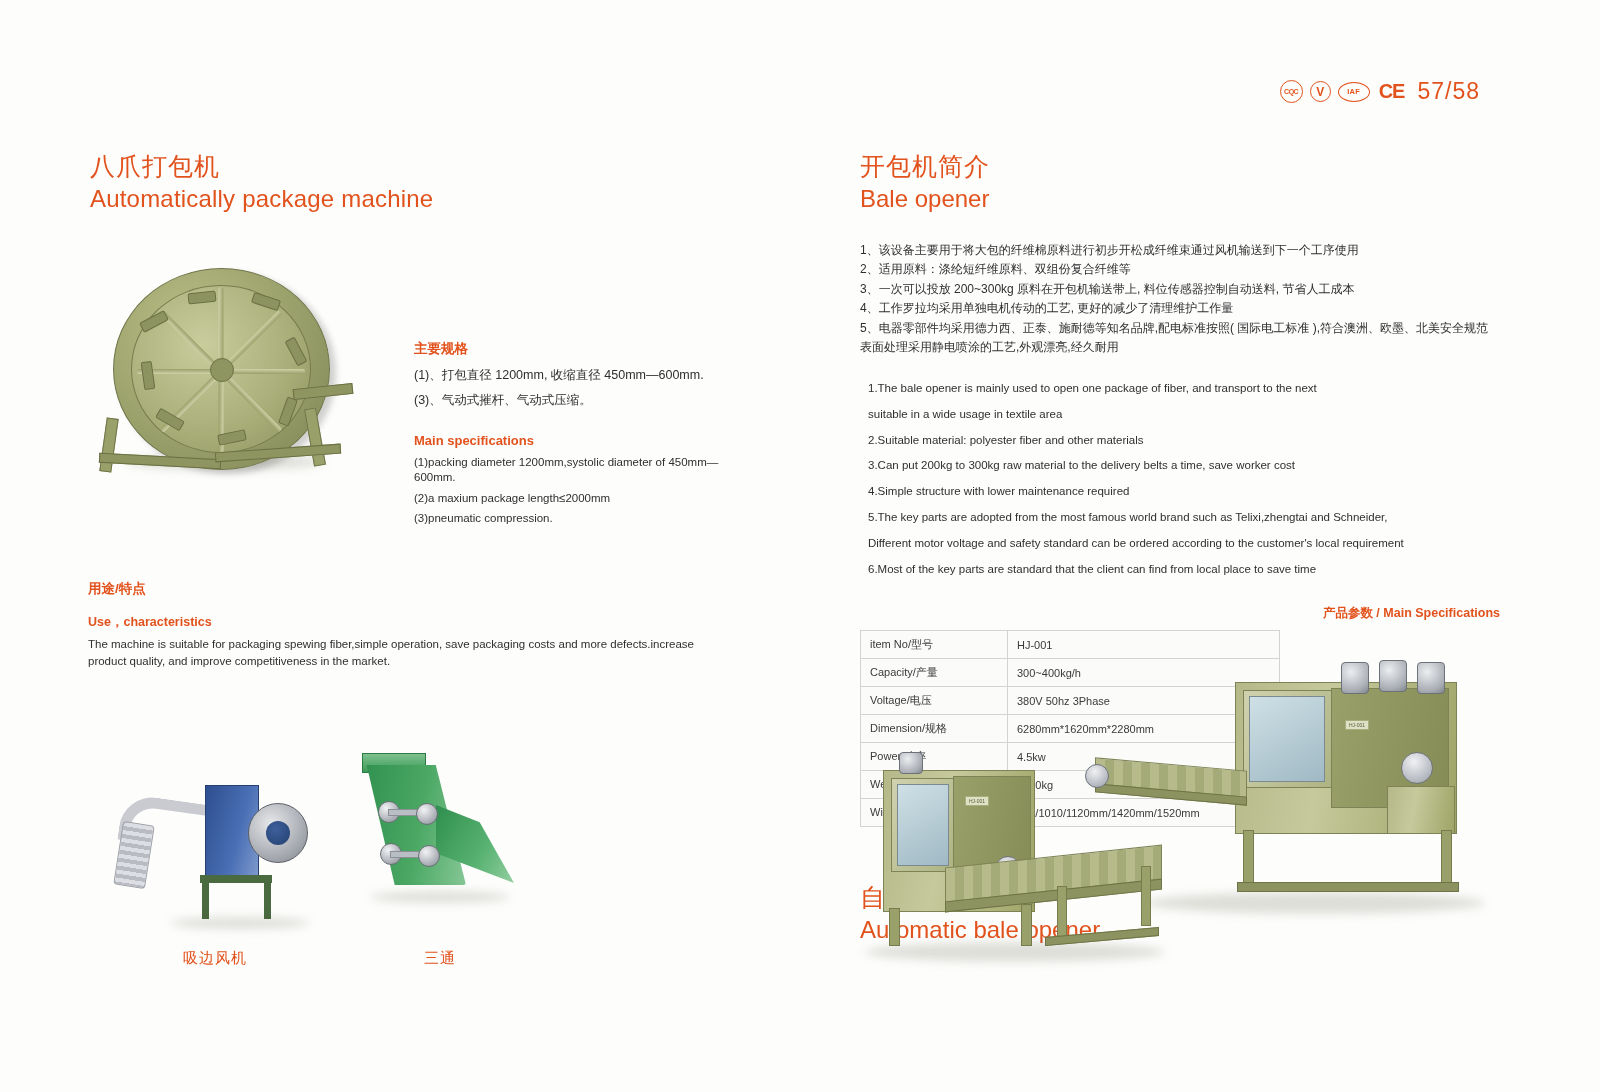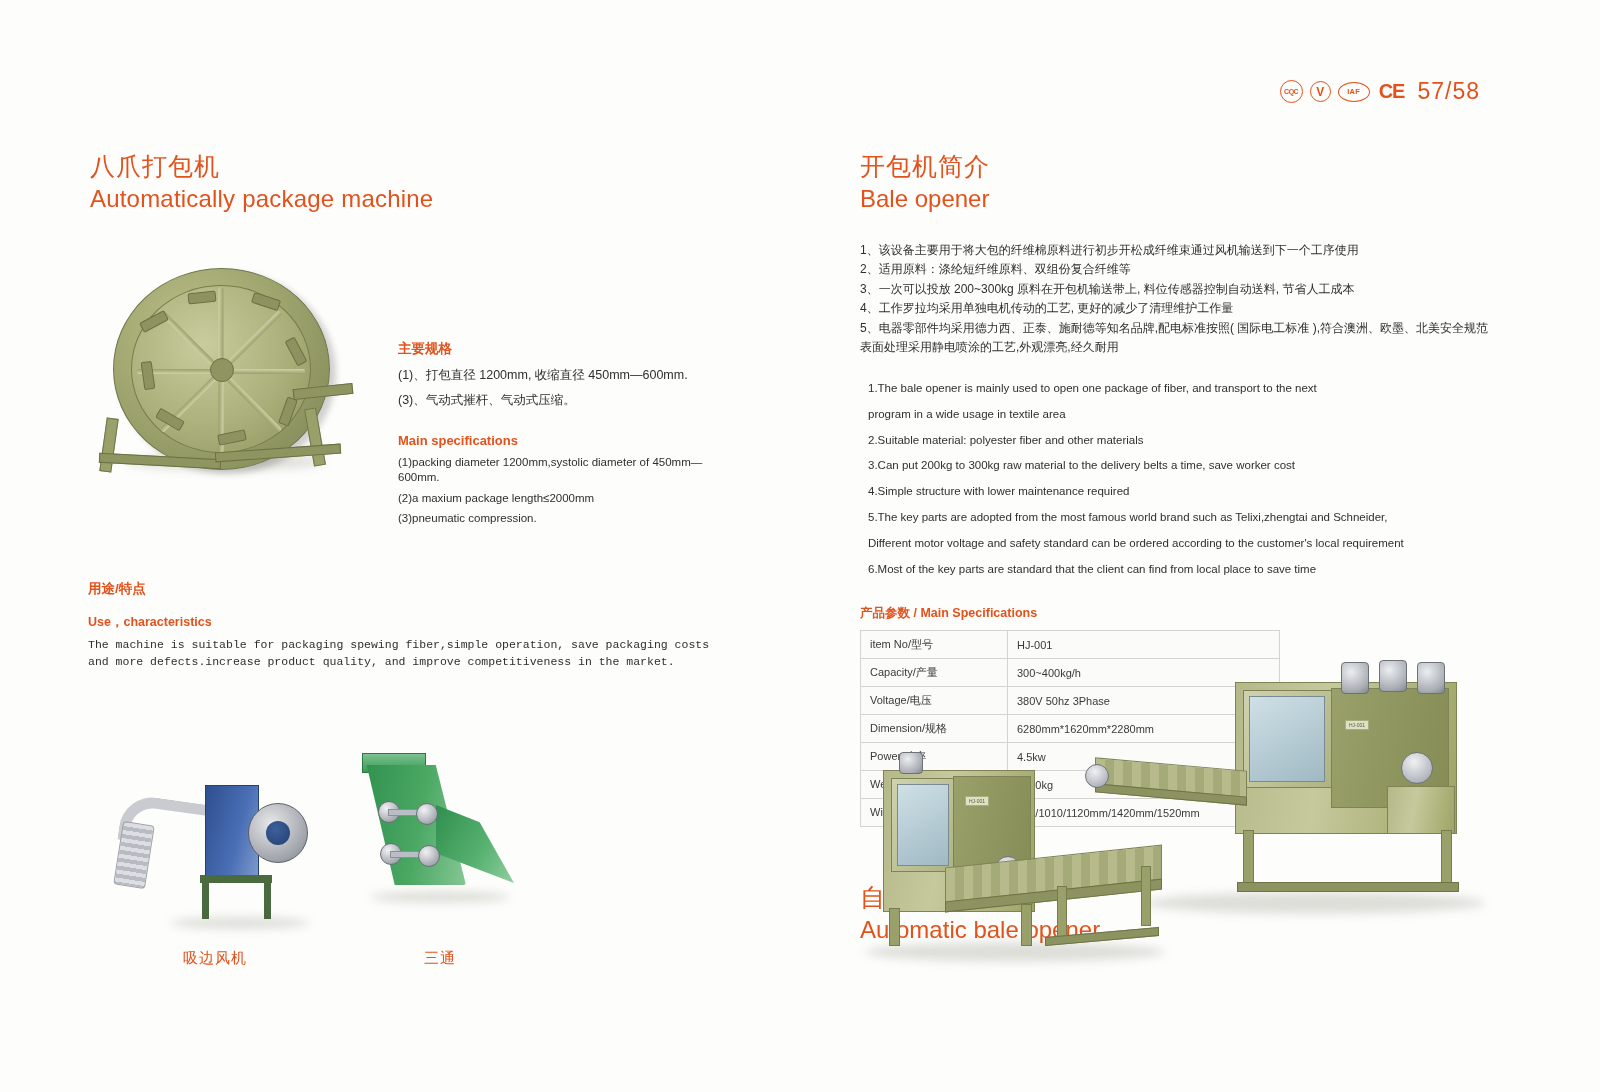--- a/index.html
+++ b/index.html
@@ -86,31 +86,31 @@
     position:absolute;width:26px;height:9px;background:#8d9360;border:1px solid #6b7044;
     border-radius:2px;
   }
   .frame-leg{
     position:absolute;background:#9aa06a;border:1px solid #70754a;
   }
   .frame-base{
     position:absolute;background:#8f9560;border:1px solid #6b7044;
   }
 
-  .spec-block{position:absolute;left:398px;top:340px;width:330px;}
+  .spec-block{position:absolute;left:414px;top:340px;width:330px;}
   .spec-title{color:#e2521c;font-size:13.5px;font-weight:bold;margin:0 0 9px 0;}
   .spec-line{font-size:12.5px;color:#2f2f2f;margin:0 0 8px 0;line-height:1.35;}
   .spec-title2{color:#e2521c;font-size:13px;font-weight:bold;margin:24px 0 7px 0;}
   .spec-line-en{font-size:11.5px;color:#2f2f2f;margin:0 0 5px 0;line-height:1.35;}
 
   .use-block{position:absolute;left:88px;top:580px;width:625px;}
   .use-h-cn{color:#e2521c;font-size:13.5px;font-weight:bold;margin:0 0 8px 0;}
   .use-p-cn{font-size:12.5px;color:#2f2f2f;margin:0;line-height:1.6;}
   .use-h-en{color:#e2521c;font-size:12.5px;font-weight:bold;margin:16px 0 5px 0;}
-  .use-p-en{font-size:11.5px;color:#2f2f2f;margin:0;line-height:1.5;font-family:Liberation Mono, monospace;}
+  .use-p-en{font-size:11.5px;color:#2f2f2f;margin:0;line-height:1.5;}
 
   
   .acc{position:absolute;top:745px;}
   .acc-caption{
     color:#e2521c;font-size:15px;text-align:center;margin-top:14px;letter-spacing:1px;
   }
   .acc1{left:100px;width:230px;}
   .acc2{left:340px;width:200px;}
   .acc3{left:545px;width:180px;}
 
@@ -196,21 +196,21 @@
     background:repeating-linear-gradient(#e2e4e8 0 3px,#bcc0c6 3px 6px);
     border:1px solid #a3a6ad;transform:rotate(-6deg);
   }
 
   
   .r-list{margin:28px 0 0 0;}
   .r-line-cn{font-size:12px;color:#2f2f2f;line-height:1.62;margin:0;}
   .r-gap{height:14px;}
   .r-line-en{font-size:11.5px;color:#2f2f2f;line-height:1.56;margin:8px;}
 
-  .tbl-title{color:#e2521c;font-size:12.5px;font-weight:bold;margin:26px 0 8px 0;}
+  .tbl-title{color:#e2521c;font-size:12.5px;font-weight:bold;margin:26px 0 8px 0;text-align:right;}
   table.spec{
     border-collapse:collapse;width:420px;font-size:11px;color:#3a3a3a;
   }
   table.spec td{
     border:1px solid #d3d3cf;padding:5px 9px;height:17px;background:#fbfbf9;
   }
   table.spec td.k{width:128px;}
 
   h2.cn{color:#e2521c;font-size:25px;margin:0;font-weight:normal;letter-spacing:1px;}
   h2.en{color:#e2521c;font-size:24px;margin:2px 0 0 0;font-weight:normal;}
@@ -356,21 +356,21 @@
       <p class="r-line-cn">1、该设备主要用于将大包的纤维棉原料进行初步开松成纤维束通过风机输送到下一个工序使用</p>
       <p class="r-line-cn">2、适用原料：涤纶短纤维原料、双组份复合纤维等</p>
       <p class="r-line-cn">3、一次可以投放 200~300kg 原料在开包机输送带上, 料位传感器控制自动送料, 节省人工成本</p>
       <p class="r-line-cn">4、工作罗拉均采用单独电机传动的工艺, 更好的减少了清理维护工作量</p>
       <p class="r-line-cn">5、电器零部件均采用德力西、正泰、施耐德等知名品牌,配电标准按照( 国际电工标准 ),符合澳洲、欧墨、北美安全规范</p>
       <p class="r-line-cn">表面处理采用静电喷涂的工艺,外观漂亮,经久耐用</p>
 
       <div class="r-gap"></div>
 
       <p class="r-line-en">1.The bale opener is mainly used to open one package of fiber, and transport to the next</p>
-      <p class="r-line-en">program in a wide usage in textile area</p>
+      <p class="r-line-en">suitable in a wide usage in textile area</p>
       <p class="r-line-en">2.Suitable material: polyester fiber and other materials</p>
       <p class="r-line-en">3.Can put 200kg to 300kg raw material to the delivery belts a time, save worker cost</p>
       <p class="r-line-en">4.Simple structure with lower maintenance required</p>
       <p class="r-line-en">5.The key parts are adopted from the most famous world brand such as Telixi,zhengtai and Schneider,</p>
       <p class="r-line-en">Different motor voltage and safety standard can  be ordered according to the customer's local requirement</p>
       <p class="r-line-en">6.Most of the key parts are standard that the client can find from local place to save time</p>
     </div>
 
     <p class="tbl-title">产品参数 / Main  Specifications</p>
     <table class="spec">

